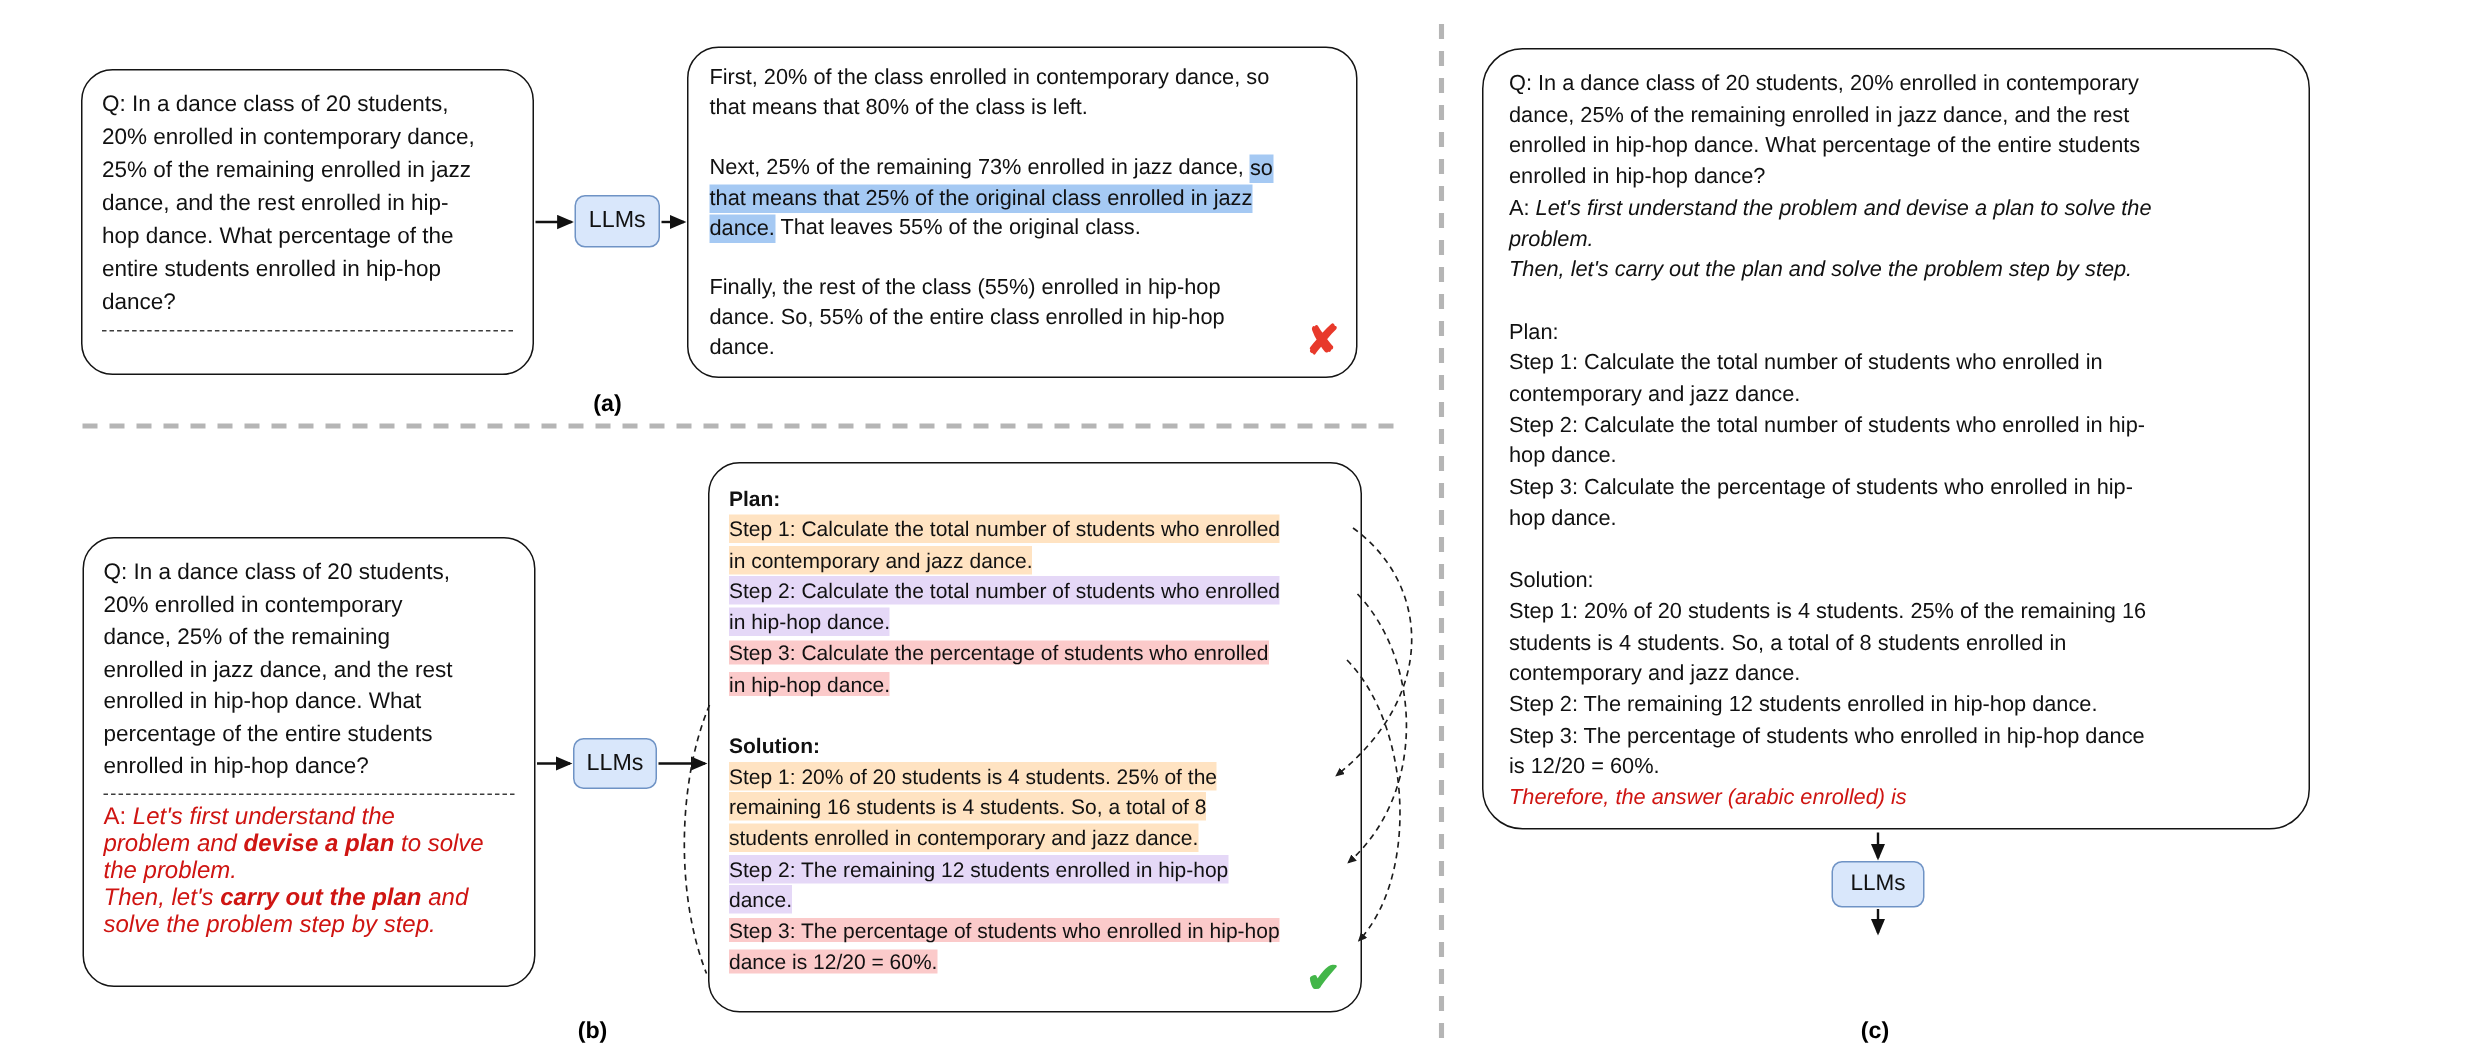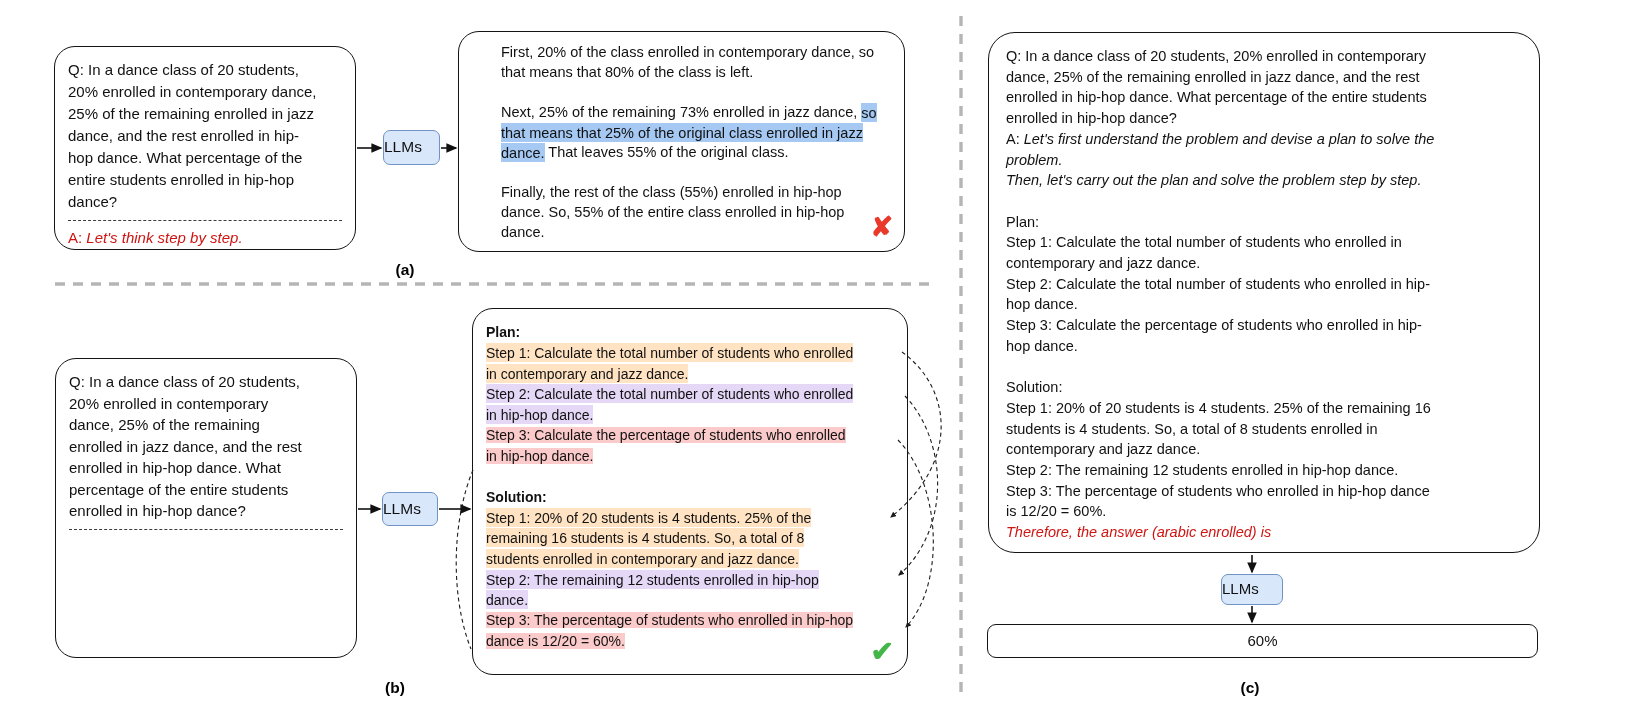--- a/index.html
+++ b/index.html
@@ -11,29 +11,29 @@
   .box {
     position:absolute; box-sizing:border-box; background:#fff;
     border:1.7px solid var(--box_border); border-radius:21px;
   }
   .qtext, .rich {
     white-space:pre; font-size:15px; line-height:21.5px;
   }
   #qbox-a .qtext, #qbox-a .atext { font-size:15px; line-height:22px; }
   #qbox-a, #qbox-b { padding:12px 13px; }
   #outbox-a { padding:10px 14px; }
-  #outbox-a .rich { font-size:14.5px; line-height:20px;margin-left:28px; }
+  #outbox-a .rich { font-size:14.5px; line-height:20px; }
   #outbox-b { padding:13px 13px; }
   #outbox-b .rich { font-size:14px; line-height:20.6px; }
   #cbox { padding:13px 17px; border-radius:27px; }
   #cbox .rich { font-size:14.5px; line-height:20.7px; }
   .sep { border-top:1.8px dashed #3c3c3c; margin:7px 0 6px 0; }
   .atext { white-space:pre; }
   .llm {
-    position:absolute; box-sizing:border-box; 
+    position:absolute; box-sizing:border-box; text-align:center;
     background:var(--llm_fill); border:1.6px solid var(--llm_border);
     border-radius:7px; font-size:15.5px;
   }
   #llm-a { line-height:32px; } #llm-b { line-height:31px; } #llm-c { line-height:28px; font-size:15px; }
   .plabel {
     position:absolute; transform:translateX(-50%);
     font-weight:bold; font-size:15.5px; color:#000;
   }
   .mark { position:absolute; font-weight:bold; line-height:1; }
   .mark.wrong { right:11px; bottom:10px; font-size:27px; color:var(--wrong_mark); }
@@ -61,21 +61,20 @@
 
   <div class="box" id="qbox-a" style="left:54px; top:46px; width:302px; height:204px;">
     <div class="qtext">Q: In a dance class of 20 students,
 20% enrolled in contemporary dance,
 25% of the remaining enrolled in jazz
 dance, and the rest enrolled in hip-
 hop dance. What percentage of the
 entire students enrolled in hip-hop
 dance?</div>
     <div class="sep"></div>
-    <div class="atext"><span class="seg-red">A: </span><span class="seg-red-it">Let's think step by step.</span></div>
   </div>
 
   <div class="llm" id="llm-a" style="left:383px; top:130px; width:57px; height:35px;">LLMs</div>
 
   <div class="box" id="outbox-a" style="left:458px; top:31px; width:447px; height:221px;">
     <div class="rich"><span>First, 20% of the class enrolled in contemporary dance, so
 that means that 80% of the class is left.
 
 </span><span>Next, 25% of the remaining 73% enrolled in jazz dance, </span><span class="seg-hl-blue">so
 that means that 25% of the original class enrolled in jazz
@@ -91,20 +90,25 @@
 
   <div class="box" id="qbox-b" style="left:55px; top:358px; width:302px; height:300px;">
     <div class="qtext">Q: In a dance class of 20 students,
 20% enrolled in contemporary
 dance, 25% of the remaining
 enrolled in jazz dance, and the rest
 enrolled in hip-hop dance. What
 percentage of the entire students
 enrolled in hip-hop dance?</div>
     <div class="sep"></div>
+    <div class="atext"><span class="seg-red">A: </span><span class="seg-red-it">Let's first understand the
+problem and </span><span class="seg-red-it-b">devise a plan</span><span class="seg-red-it"> to solve
+the problem.
+Then, let's </span><span class="seg-red-it-b">carry out the plan</span><span class="seg-red-it"> and
+solve the problem step by step.</span></div>
   </div>
 
   <div class="llm" id="llm-b" style="left:382px; top:492px; width:56px; height:34px;">LLMs</div>
 
   <div class="box" id="outbox-b" style="left:472px; top:308px; width:436px; height:367px;">
     <div class="rich"><span class="seg-b">Plan:
 </span><span class="seg-hl-orange">Step 1: Calculate the total number of students who enrolled
 in contemporary and jazz dance.</span><span>
 </span><span class="seg-hl-purple">Step 2: Calculate the total number of students who enrolled
 in hip-hop dance.</span><span>
@@ -146,23 +150,20 @@
 students is 4 students. So, a total of 8 students enrolled in
 contemporary and jazz dance.
 Step 2: The remaining 12 students enrolled in hip-hop dance.
 Step 3: The percentage of students who enrolled in hip-hop dance
 is 12/20 = 60%.
 </span><span class="seg-red-it">Therefore, the answer (arabic enrolled) is</span></div>
   </div>
 
   <div class="llm" id="llm-c" style="left:1221px; top:574px; width:62px; height:31px;">LLMs</div>
 
-  <div class="box" id="ansbox" style="left:987px; top:624px; width:551px; height:34px;">
-    <span>60%</span>
-  </div>
 
   <div class="plabel" style="left:1250px; top:679px;">(c)</div>
 
   <svg class="overlay" width="1646" height="706" viewBox="0 0 1646 706">
     <defs>
       <marker id="ah" markerWidth="9" markerHeight="8" refX="6" refY="3" orient="auto">
         <path d="M0,0 L7,3 L0,6 z" fill="#111"></path>
       </marker>
       <marker id="ahs" markerWidth="8" markerHeight="7" refX="4.5" refY="2.5" orient="auto">
         <path d="M0,0 L5.5,2.5 L0,5 z" fill="#1c1c1c"></path>

